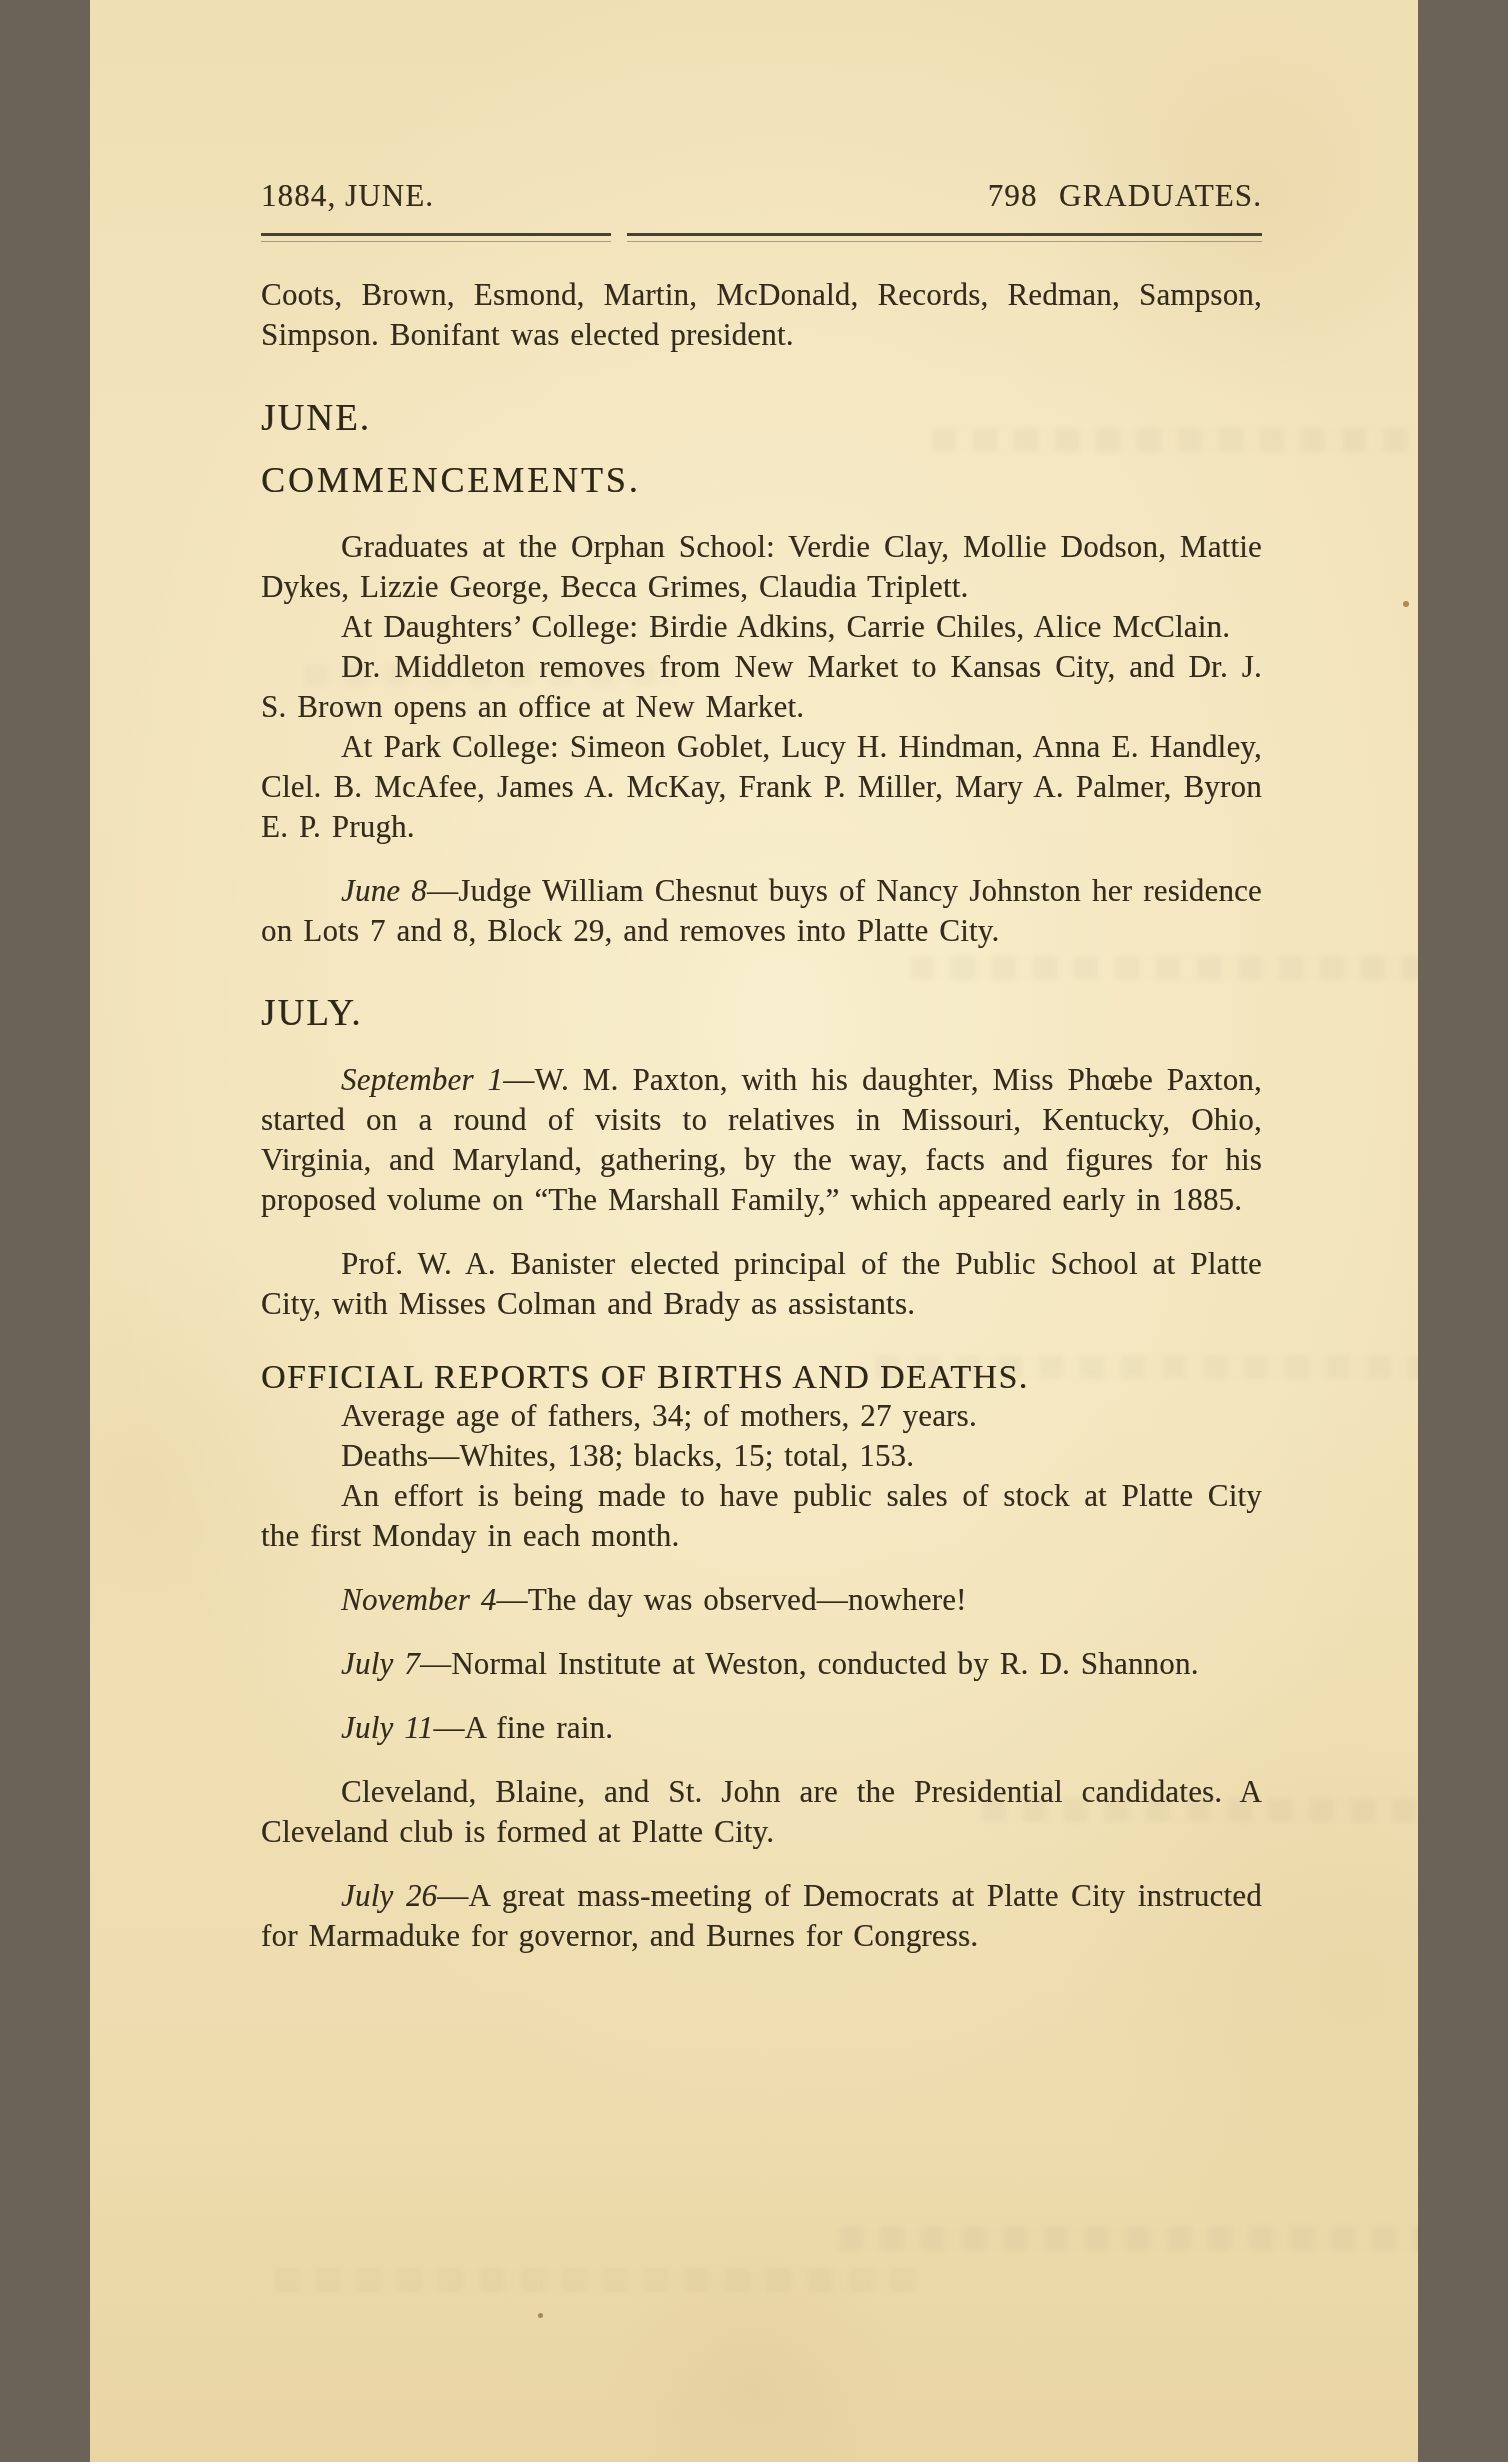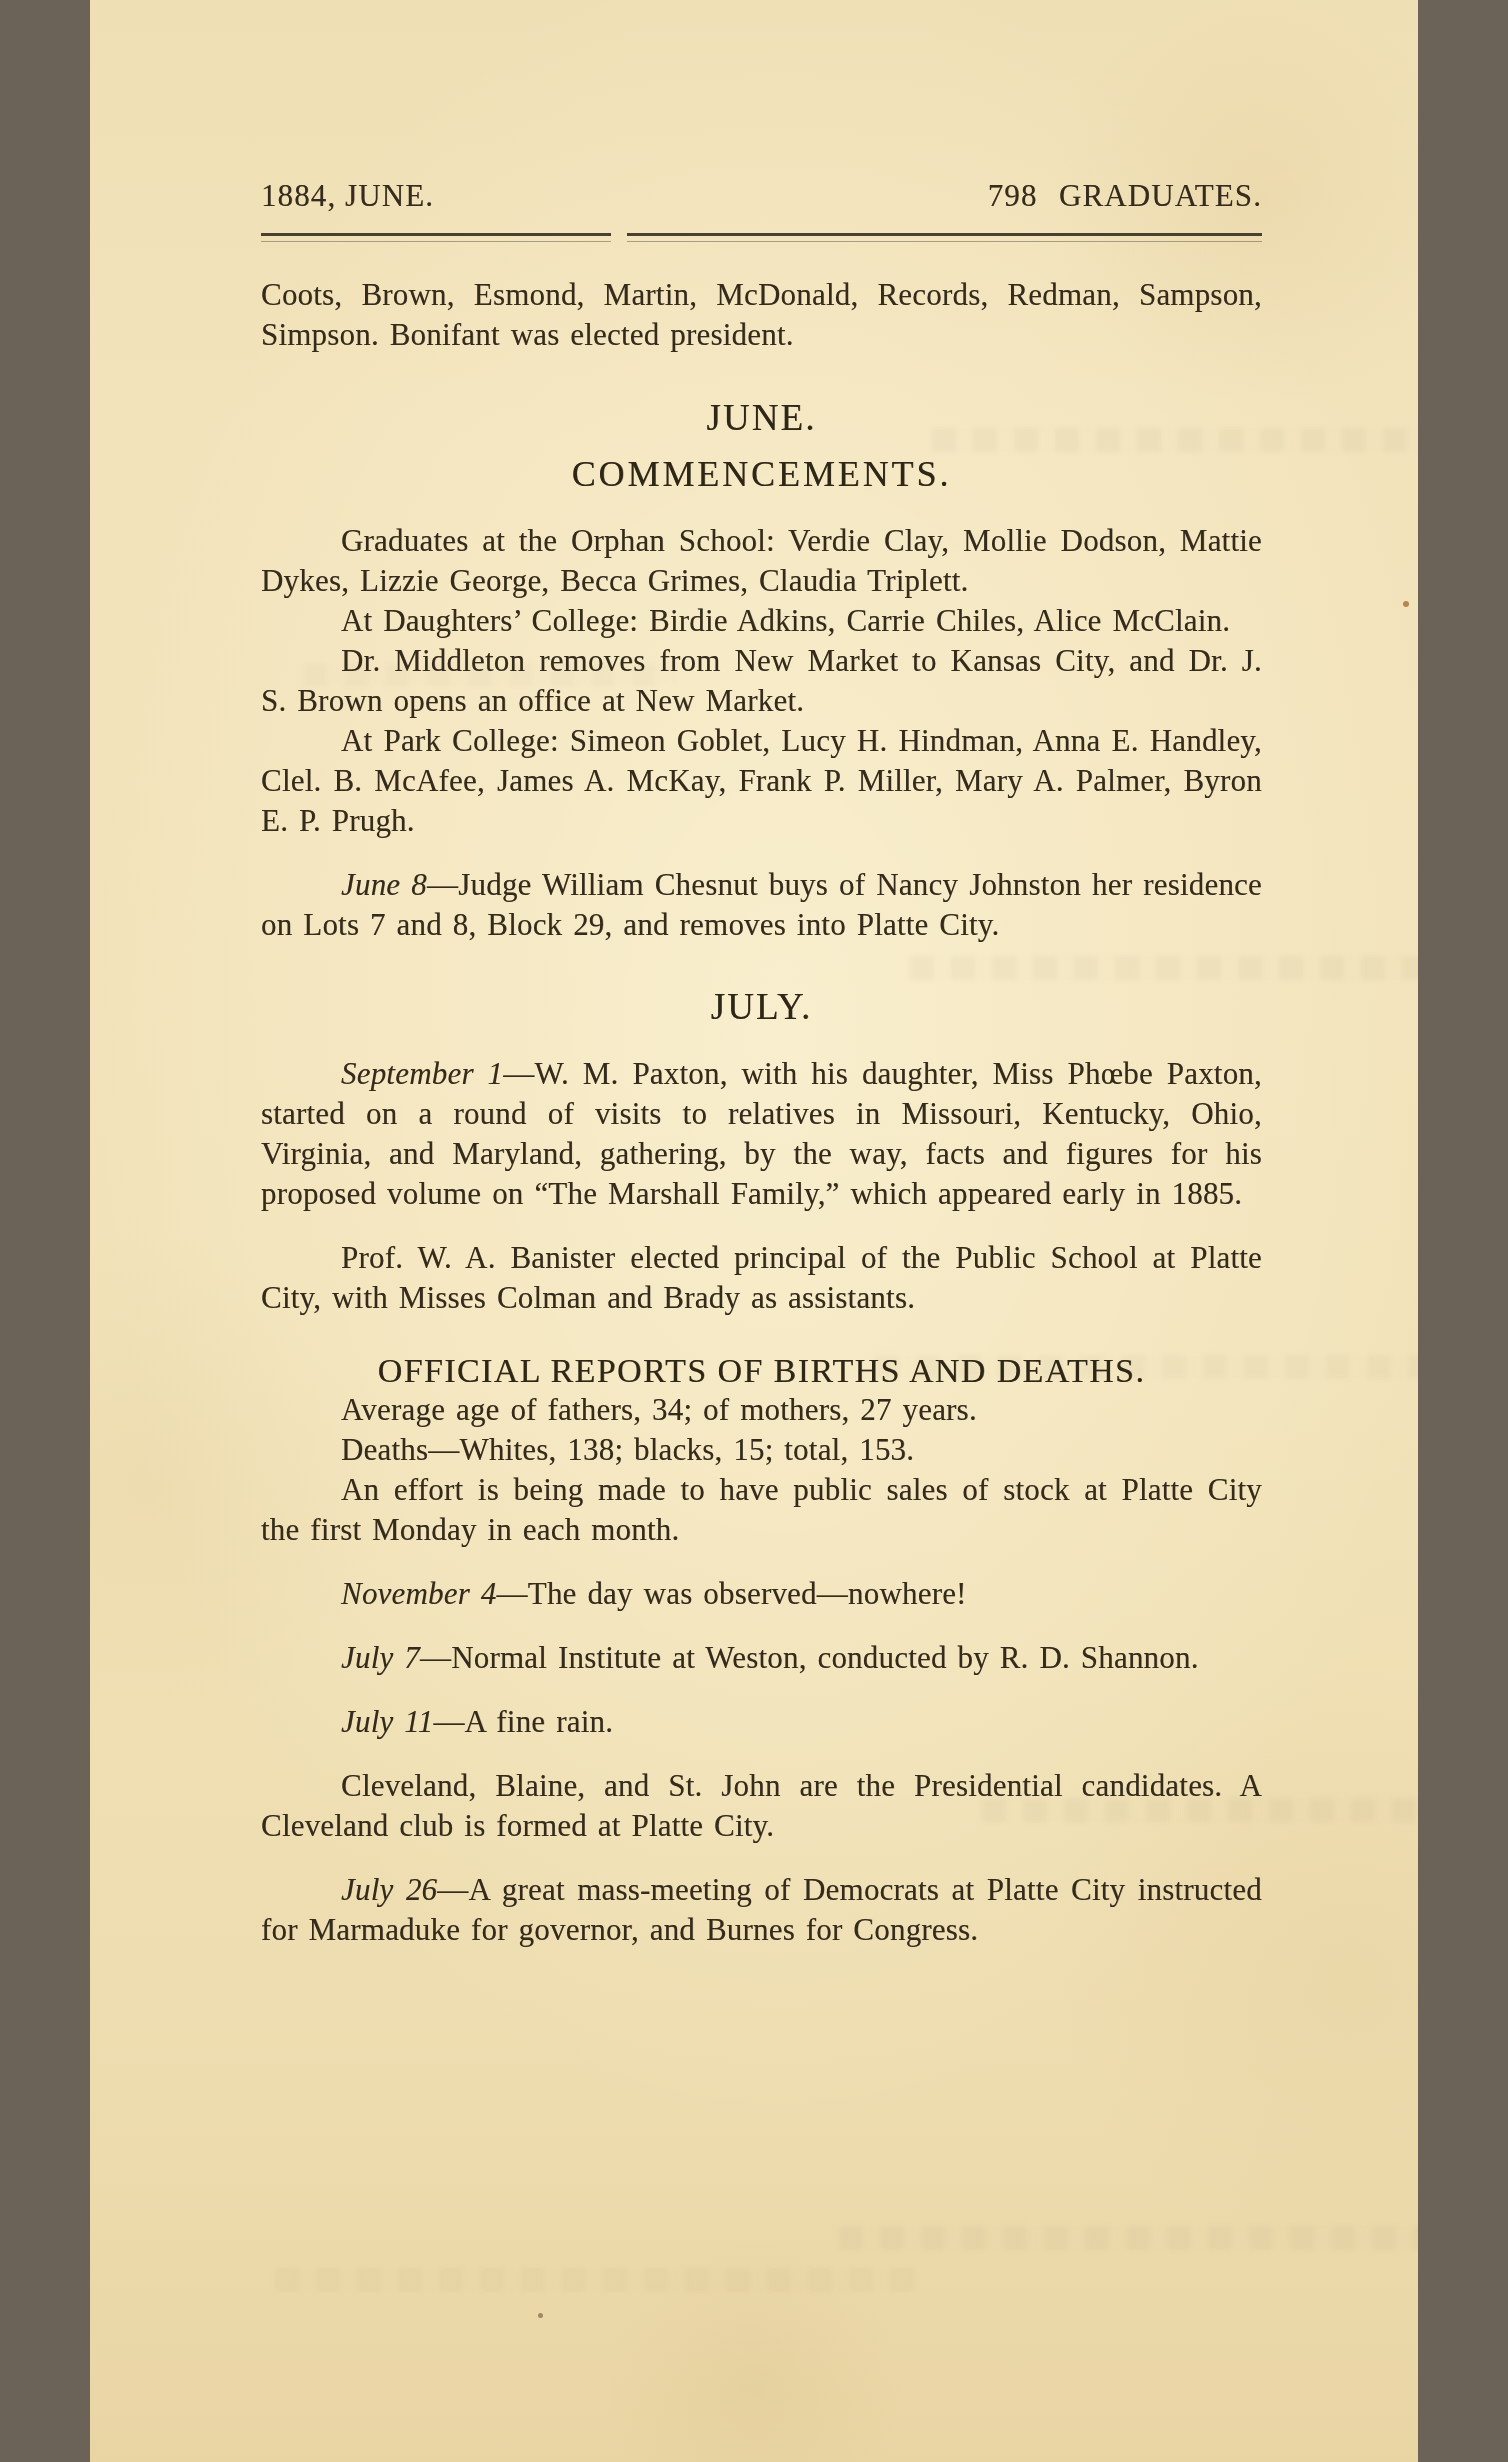--- a/index.html
+++ b/index.html
@@ -67,27 +67,26 @@
     word-spacing: 2.9px;
     letter-spacing: 0.2px;
     text-shadow: 0.3px 0.3px 0.4px rgba(52,43,28,0.40);
   }
   p.body.noindent { text-indent: 0; }
   .date-lead { font-style: italic; }
 
   
   .heading {
     margin: 0;
-    text-align: center;
     font-weight: normal;
     color: #2e2616;
     text-shadow: 0.4px 0.4px 0.5px rgba(46,38,22,0.5);
   }
   .h-june     { margin-top: 41px; font-size: 37px; letter-spacing: 2.1px; }
-  .h-comm     { margin-top: 14px; font-size: 36px; letter-spacing: 2.9px; }
+  .h-comm     { margin-top: 20px; font-size: 36px; letter-spacing: 2.9px; }
   .h-july     { margin-top: 40px; font-size: 37px; letter-spacing: 2.1px; }
   .h-official { margin-top: 34px; font-size: 34px; letter-spacing: 1.4px; }
   .after-heading  { margin-top: 26px !important; }
   .after-rule     { margin-top: 33px !important; }
   .entry-gap      { margin-top: 24px !important; }
 
   
   .ghost {
     position: absolute;
     height: 24px;

